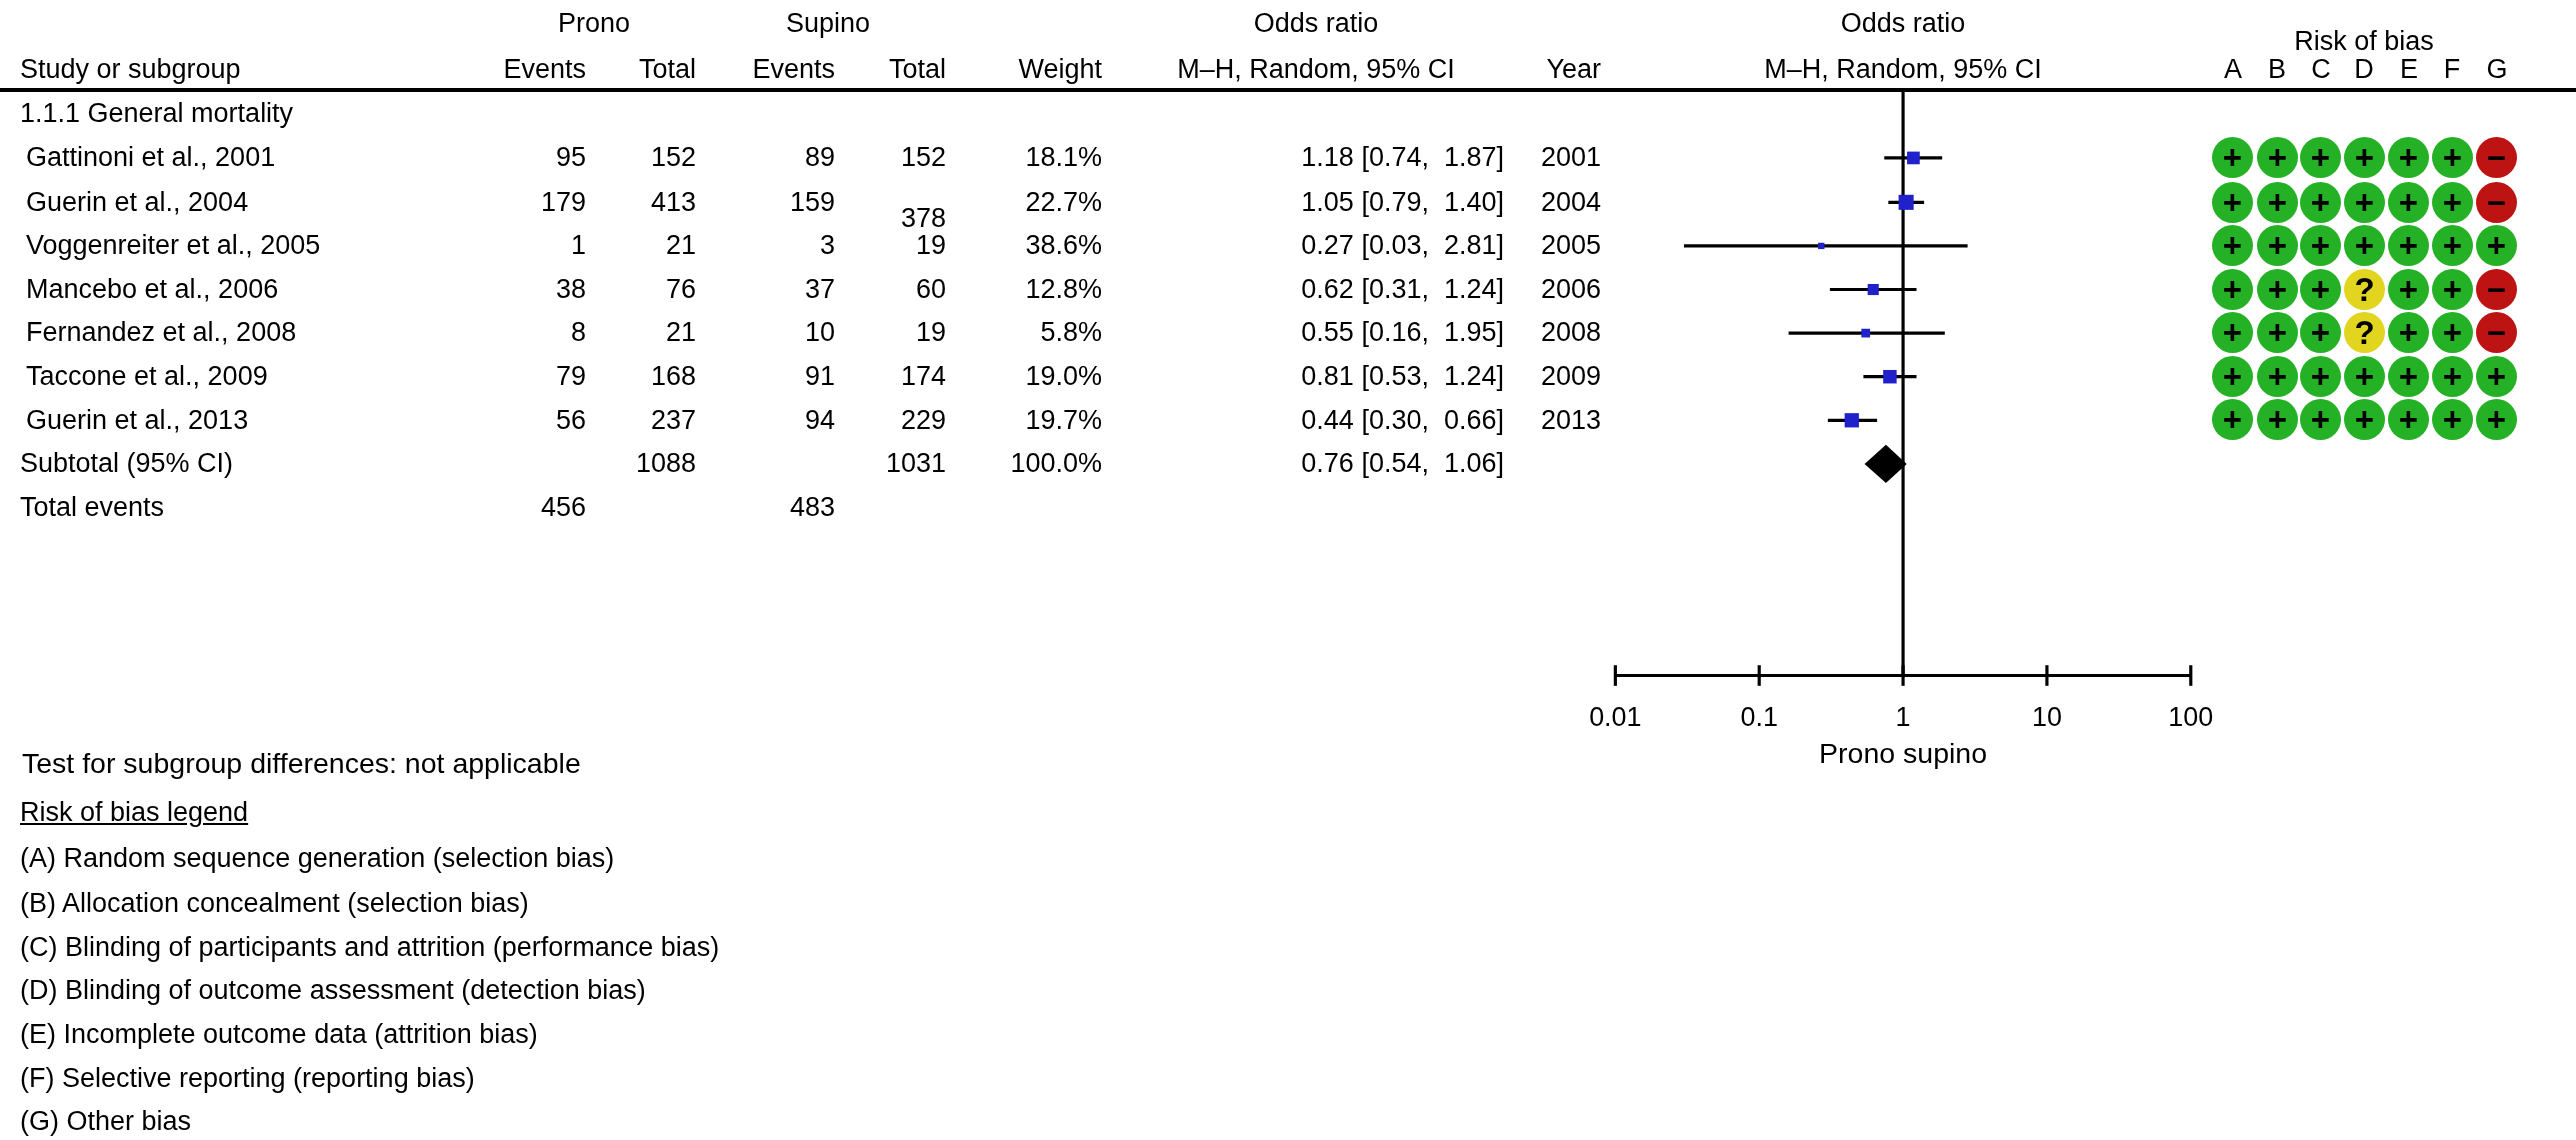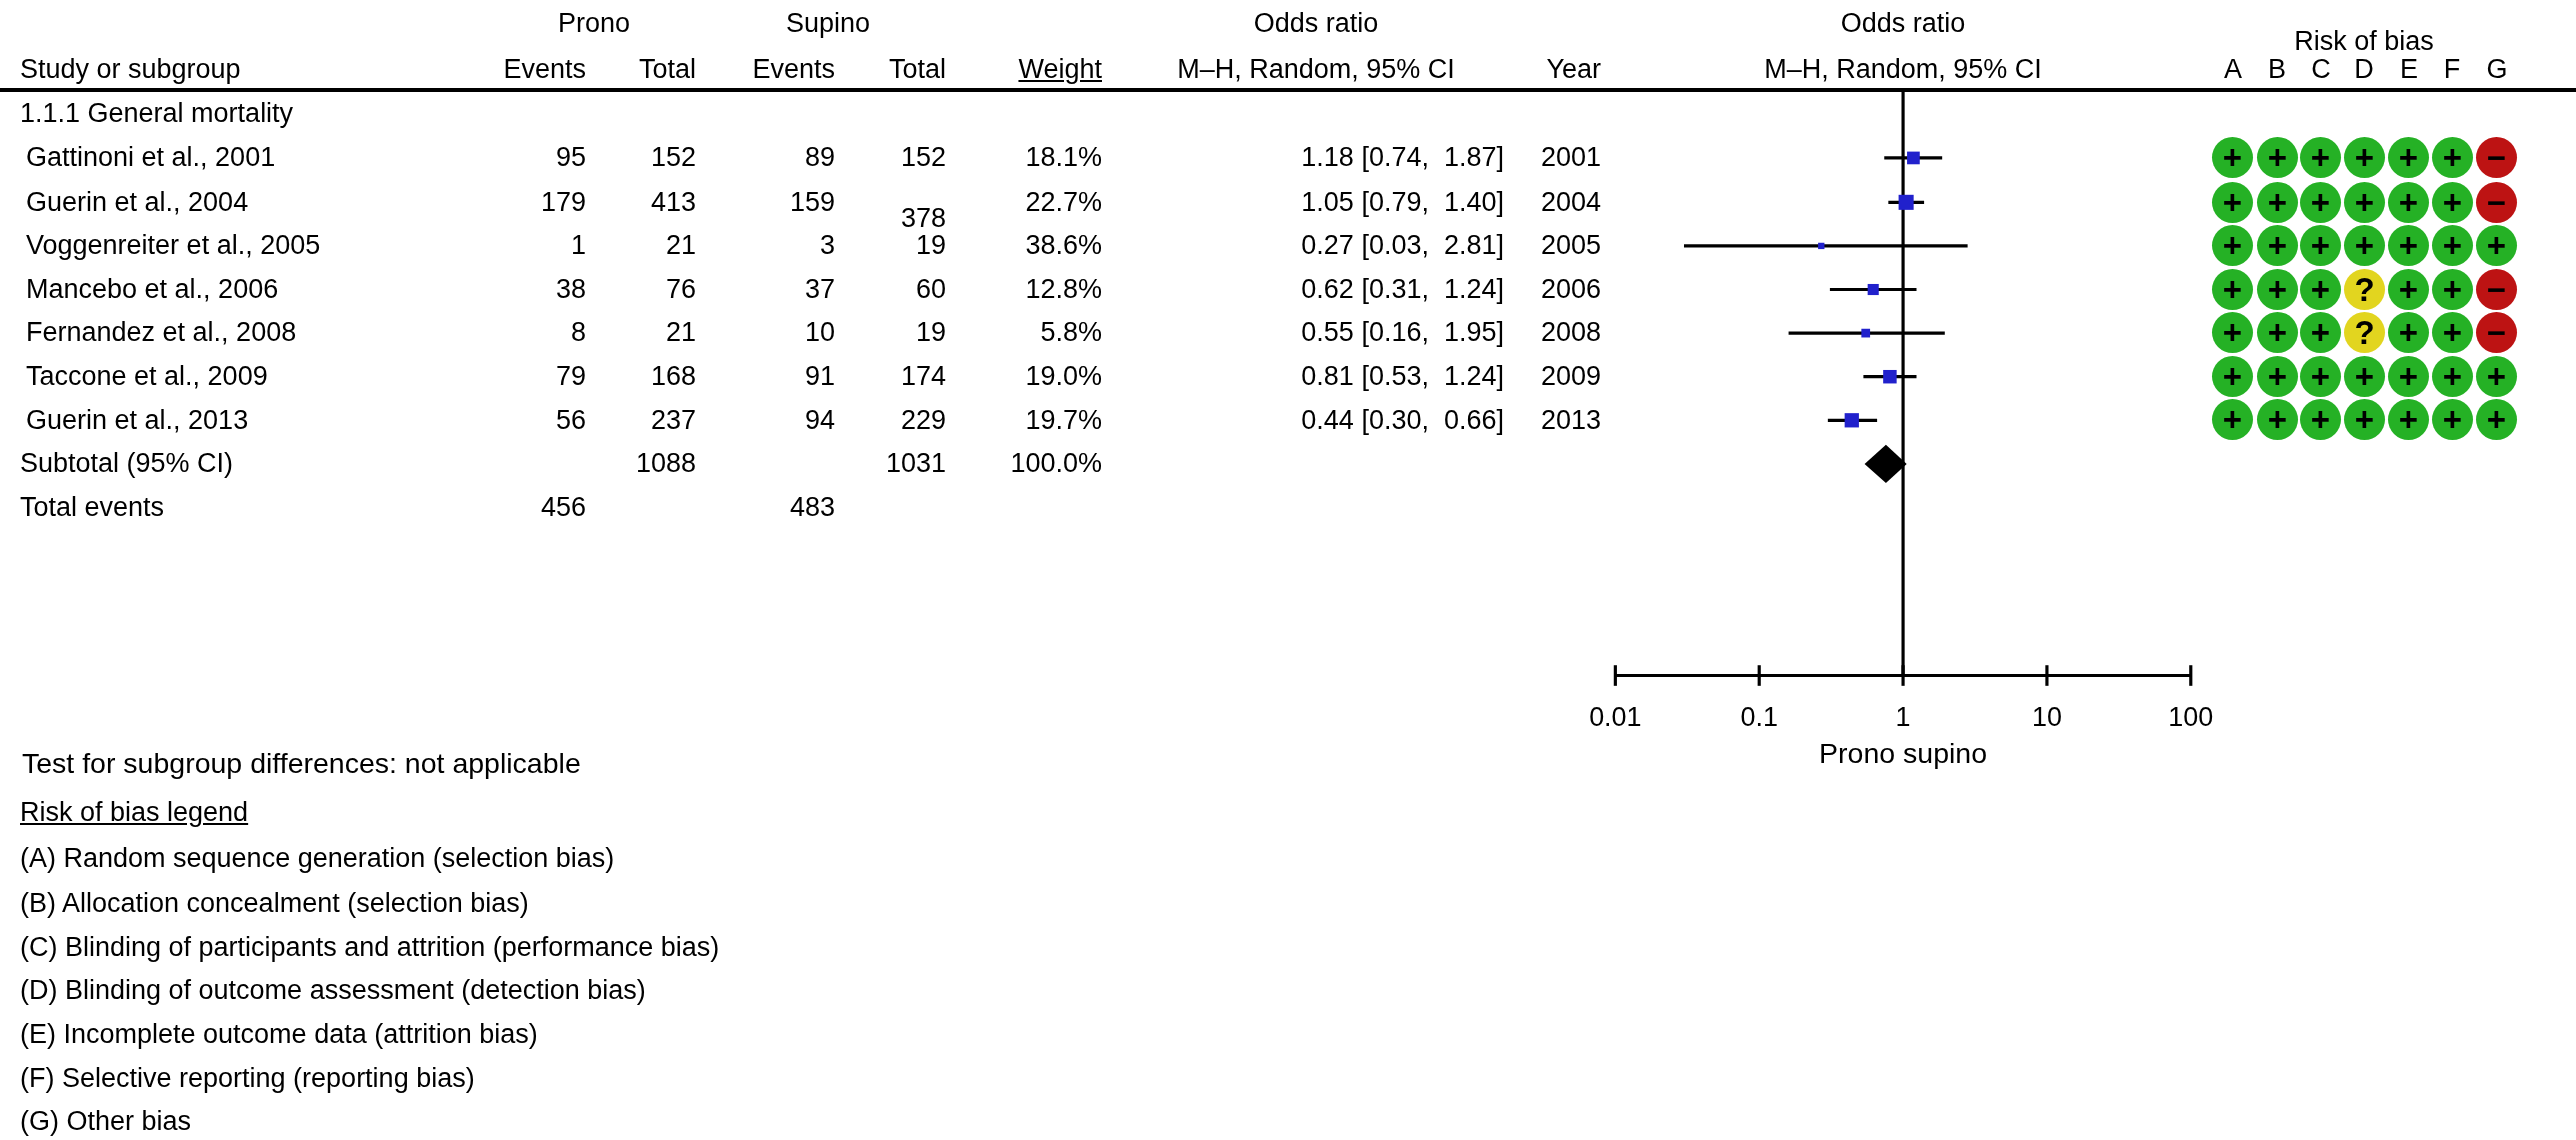--- a/index.html
+++ b/index.html
@@ -24,21 +24,21 @@
   <div class="abs ctr" style="left:828px;top:2.4px;">Supino</div>
   <div class="abs ctr" style="left:1316px;top:2.4px;">Odds ratio</div>
   <div class="abs ctr" style="left:1903px;top:2.4px;">Odds ratio</div>
   <div class="abs ctr" style="left:2364px;top:20px;">Risk of bias</div>
 
   <div class="abs" style="left:20px;top:48px;">Study or subgroup</div>
   <div class="abs rt" style="left:427px;width:159px;top:48px;">Events</div>
   <div class="abs rt" style="left:537px;width:159px;top:48px;">Total</div>
   <div class="abs rt" style="left:676px;width:159px;top:48px;">Events</div>
   <div class="abs rt" style="left:787px;width:159px;top:48px;">Total</div>
-  <div class="abs rt" style="left:943px;width:159px;top:48px;text-decoration:underline;">Weight</div>
+  <div class="abs rt" style="left:943px;width:159px;top:48px;">Weight</div>
   <div class="abs ctr" style="left:1316px;top:48px;">M–H, Random, 95% CI</div>
   <div class="abs rt" style="left:1482px;width:119px;top:48px;">Year</div>
   <div class="abs ctr" style="left:1903px;top:48px;">M–H, Random, 95% CI</div>
   <div id="rob-letters">
       <div class="abs ctr" style="left:2233px;top:48px;">A</div>
       <div class="abs ctr" style="left:2277px;top:48px;">B</div>
       <div class="abs ctr" style="left:2321px;top:48px;">C</div>
       <div class="abs ctr" style="left:2364px;top:48px;">D</div>
       <div class="abs ctr" style="left:2409px;top:48px;">E</div>
       <div class="abs ctr" style="left:2452px;top:48px;">F</div>
@@ -104,20 +104,21 @@
       <div class="abs rt" style="left:787px;width:159px;top:399px;">229</div>
       <div class="abs rt" style="left:943px;width:159px;top:399px;">19.7%</div>
       <div class="abs rt" style="left:1147px;width:357px;top:399px;">0.44 [0.30,  0.66]</div>
       <div class="abs rt" style="left:1482px;width:119px;top:399px;">2013</div>
     </div>
 
   <div class="abs" style="left:20px;top:442px;">Subtotal (95% CI)</div>
   <div class="abs rt" style="left:537px;width:159px;top:442px;">1088</div>
   <div class="abs rt" style="left:787px;width:159px;top:442px;">1031</div>
   <div class="abs rt" style="left:943px;width:159px;top:442px;">100.0%</div>
+  <div class="abs rt" style="left:1147px;width:357px;top:442px;">0.76 [0.54,  1.06]</div>
 
   <div class="abs" style="left:20px;top:486px;">Total events</div>
   <div class="abs rt" style="left:427px;width:159px;top:486px;">456</div>
   <div class="abs rt" style="left:676px;width:159px;top:486px;">483</div>
 
   <div class="abs" style="left:22px;top:742px;font-size:28.5px;">Test for subgroup differences: not applicable</div>
 
   <div class="abs underln" style="left:20px;top:791px;">Risk of bias legend</div>
   <div id="rob-legend-items">
       <div class="abs" style="left:20px;top:837px;">(A) Random sequence generation (selection bias)</div>

